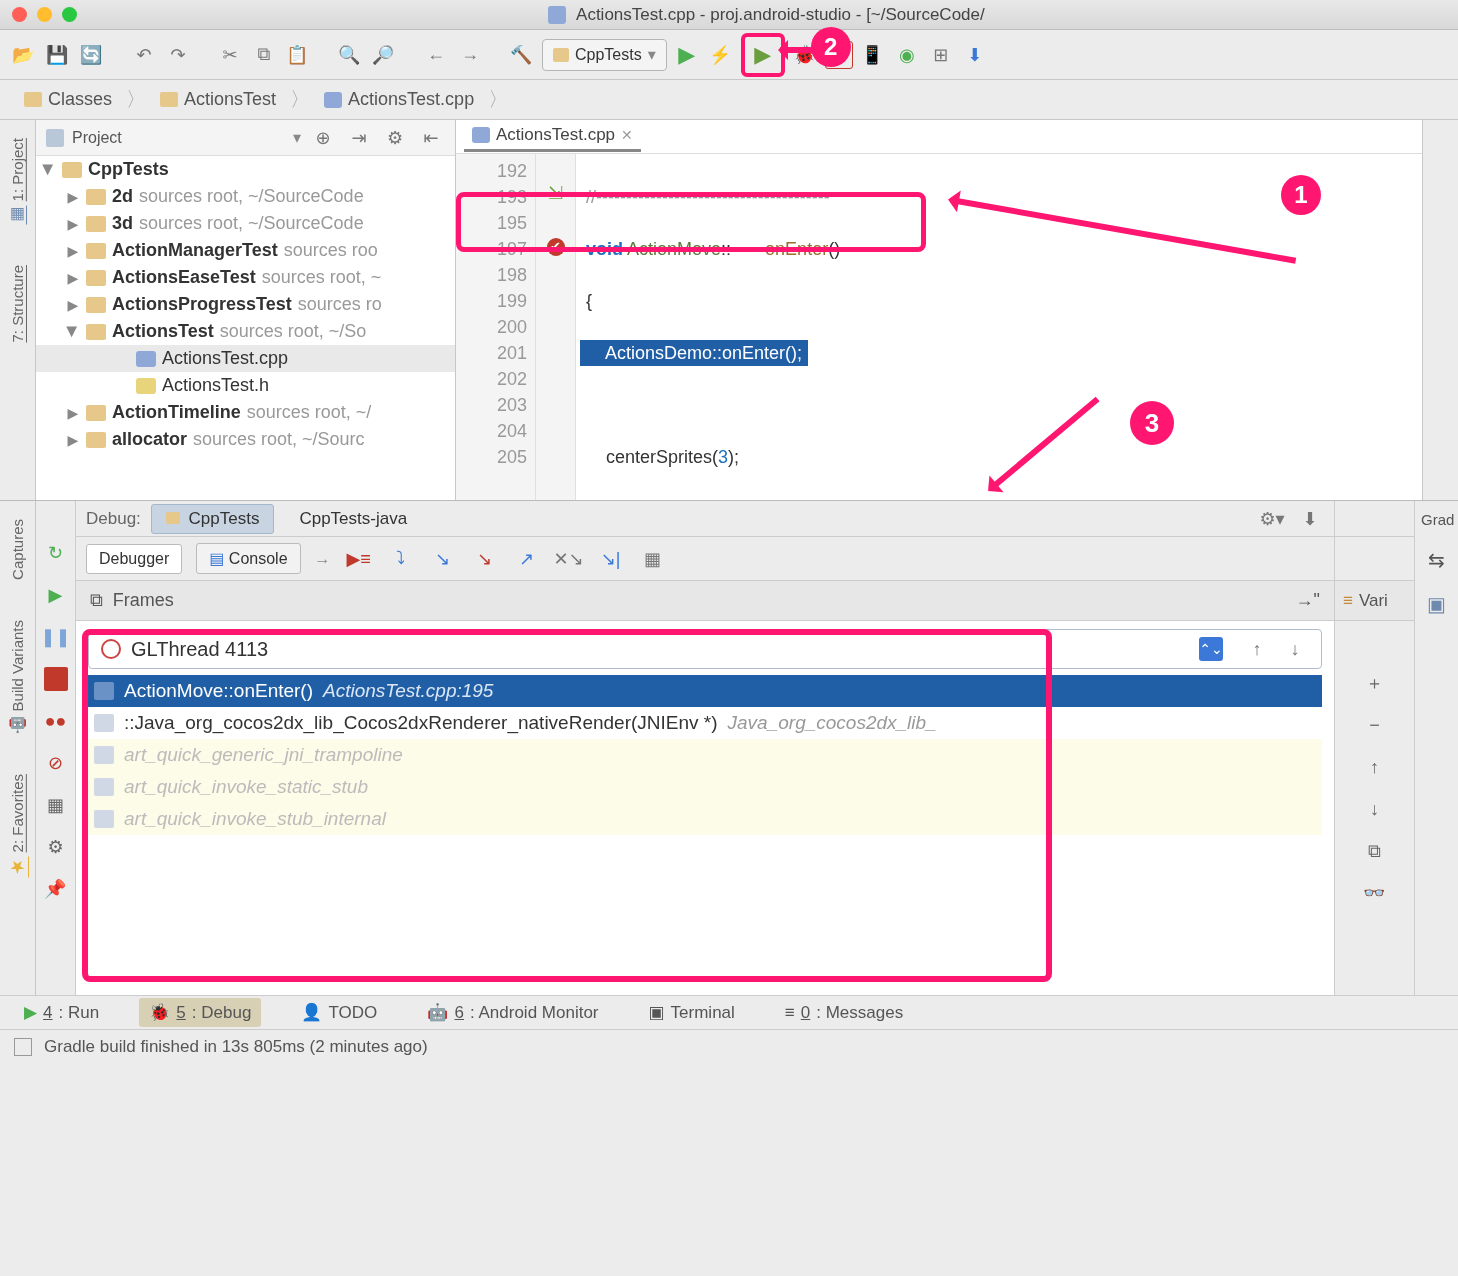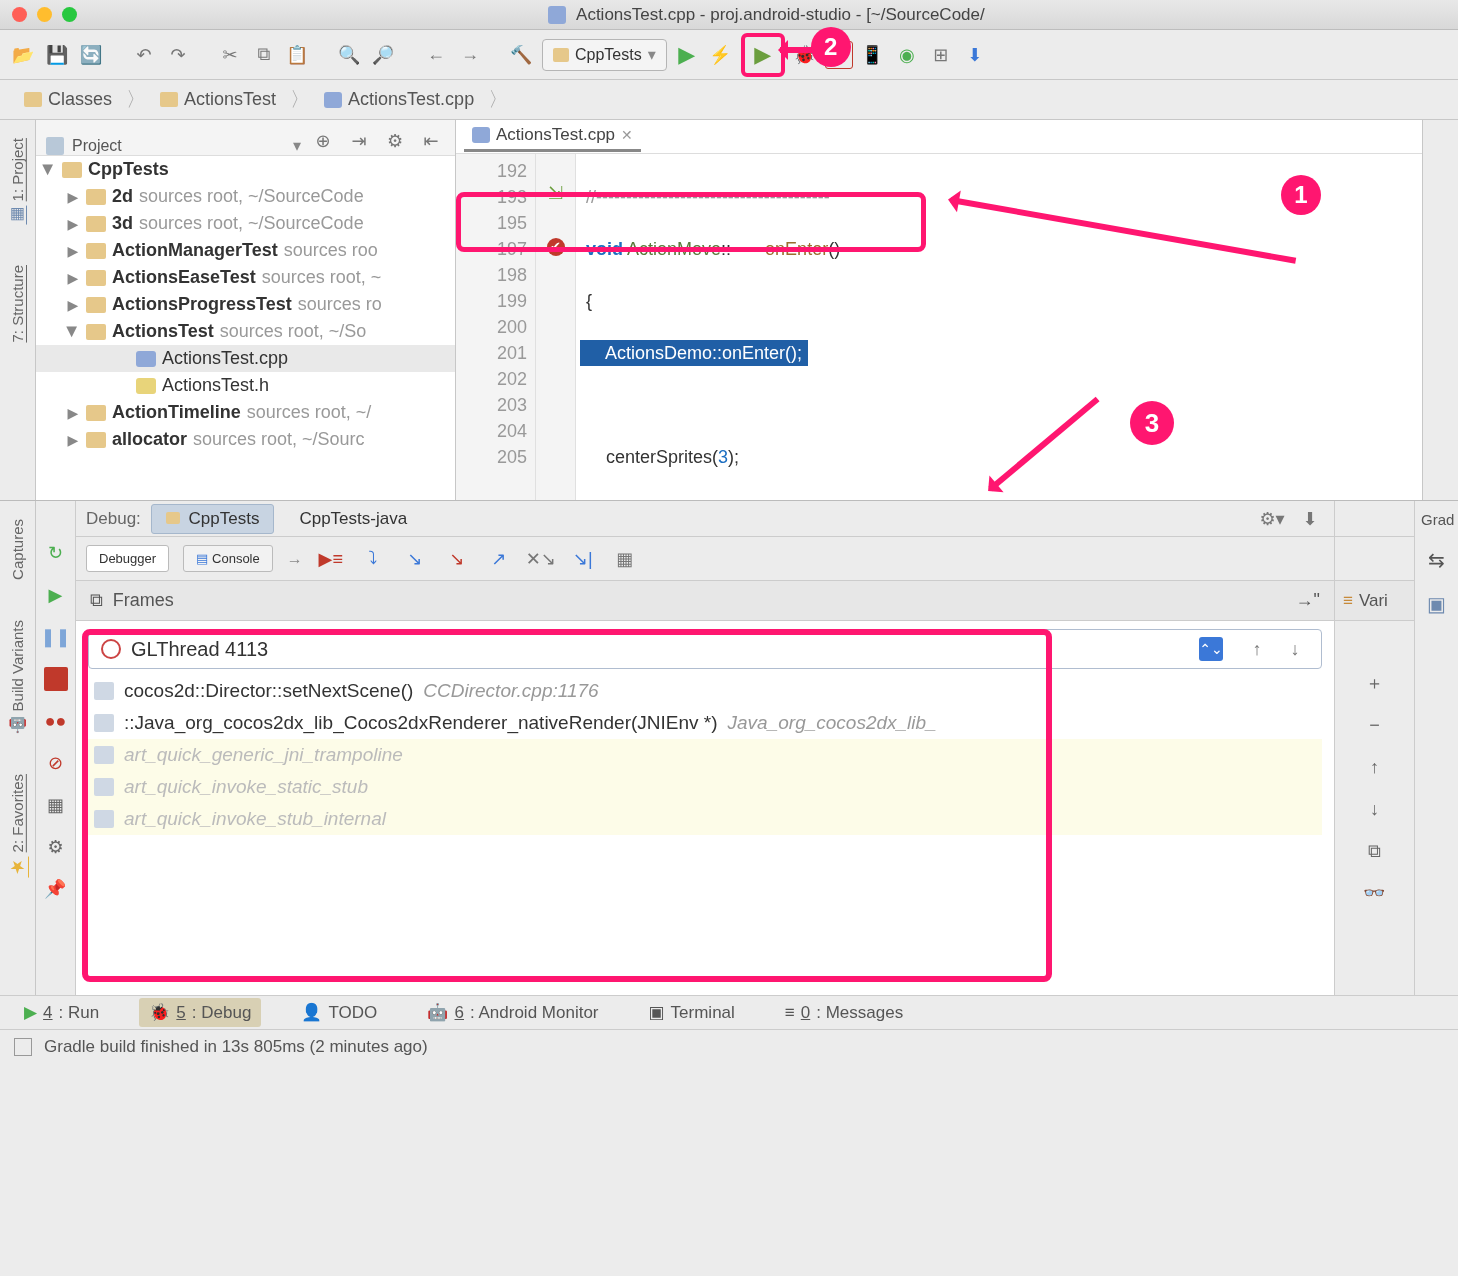--- a/index.html
+++ b/index.html
@@ -35,21 +35,21 @@
 .bc-cpp { width:18px; height:16px; background:#8fa8d8; border-radius:3px; display:inline-block; }
 .bc-sep { color:#aaa; font-size:20px; }
 
 
 .main-row { display:flex; height:380px; }
 .side-tab { writing-mode:vertical-rl; transform:rotate(180deg); font-size:15px; color:#666; padding:8px 4px; white-space:nowrap;}
 .side-tab.underlined span { text-decoration:underline; }
 
 
 .project-panel { width:420px; background:#fff; border-right:1px solid #c7c7c7; display:flex; flex-direction:column; }
-.pp-header { height:36px; display:flex; align-items:flex-end; padding:0 10px; gap:8px; border-bottom:1px solid #ddd; background:#f4f4f4; }
+.pp-header { height:36px; display:flex; align-items:center; padding:0 10px; gap:8px; border-bottom:1px solid #ddd; background:#f4f4f4; }
 .pp-header .ico { width:18px; height:18px; background:#b8c8d8; display:inline-block; border-radius:2px; }
 .pp-header .sel { flex:1; font-size:16px; color:#555; }
 .pp-tree { flex:1; overflow:hidden; font-size:18px; }
 .tree-row { display:flex; align-items:center; gap:6px; padding:3px 6px; white-space:nowrap; }
 .tr-arrow { width:14px; color:#888; font-size:14px; display:inline-block; text-align:center; }
 .tr-arrow.open { transform:rotate(90deg); }
 .tr-folder { width:20px; height:16px; background:#e6c88a; border-radius:2px; display:inline-block; }
 .tr-cpp { width:20px; height:16px; background:#8fa8d8; border-radius:3px; display:inline-block; }
 .tr-h { width:20px; height:16px; background:#e8d47a; border-radius:3px; display:inline-block; }
 .tr-name { font-weight:600; color:#333; }
@@ -92,21 +92,21 @@
 .debug-area { border-top:1px solid #bbb; background:#ececec; display:flex; height:495px; }
 .debug-left-tools { width:40px; background:#ececec; border-right:1px solid #ccc; display:flex; flex-direction:column; align-items:center; gap:18px; padding-top:40px;}
 .dlt-ico { width:24px; height:24px; display:flex; align-items:center; justify-content:center; font-size:18px; color:#666;}
 .dlt-green{color:#4caf50;} .dlt-red{color:#c0392b;background:#c0392b;border-radius:2px;} .dlt-pause{color:#7ea6d8;}
 .debug-main { flex:1; display:flex; flex-direction:column; position:relative;}
 .dm-tabs { height:36px; display:flex; align-items:center; border-bottom:1px solid #ccc; padding:0 10px; gap:10px; }
 .dm-label { color:#666; font-size:17px; }
 .dm-tab { padding:4px 14px; border:1px solid transparent; border-radius:3px; font-size:17px; }
 .dm-tab.active { background:#c8d4e2; border-color:#a5b7cc; }
 .dm-row2 { height:44px; display:flex; align-items:center; border-bottom:1px solid #ccc; padding:0 10px; gap:14px; }
-.dm-sub { padding:5px 12px; border:1px solid #bbb; border-radius:3px; background:#f2f2f2; font-size:13px;}
+.dm-sub { padding:5px 12px; border:1px solid #bbb; border-radius:3px; background:#f2f2f2; font-size:16px;}
 .dm-sub.active{background:#fff;}
 .frames-hdr { height:40px; display:flex; align-items:center; padding:0 14px; gap:10px; background:#e7e7e7; border-bottom:1px solid #ccc; font-size:18px; color:#555;}
 .frames-body { flex:1; background:#fff; padding:8px 12px; position:relative;}
 .thread-select { width:100%; height:40px; border:1px solid #b0bdd0; border-radius:4px; display:flex; align-items:center; padding:0 12px; gap:10px; font-size:20px; }
 .thread-select .th-ico { width:20px; height:20px; background:#fff; border:2px solid #c44; border-radius:50%;}
 .thread-select .chev { margin-left:auto; width:24px; height:24px; background:#3b78d8; border-radius:3px; color:#fff; display:flex; align-items:center; justify-content:center; font-size:14px;}
 .frame-list { margin-top:6px; font-size:19px; }
 .frame-row { display:flex; align-items:center; gap:10px; padding:5px 6px; }
 .frame-row.sel { background:#205fa6; color:#fff; }
 .frame-row .f-ico { width:20px; height:18px; display:inline-block; background:#cfd8e4; border-radius:2px; flex-shrink:0;}
@@ -412,24 +412,24 @@
     </div>
     <div class="frames-body">
       <div class="thread-select">
         <span class="th-ico"></span>
         <span>GLThread 4113</span>
         <span class="chev">⌃⌄</span>
         <span class="t-ico" style="margin-left:10px">↑</span>
         <span class="t-ico">↓</span>
       </div>
       <div class="frame-list" id="frame-list">
-          <div class="frame-row">
+          <div class="frame-row sel">
             <span class="f-ico"></span>
-            <span>cocos2d::Director::setNextScene()</span> 
-            <span class="frame-loc">CCDirector.cpp:1176</span>
+            <span>ActionMove::onEnter()</span> 
+            <span class="frame-loc">ActionsTest.cpp:195</span>
           </div>
           <div class="frame-row">
             <span class="f-ico"></span>
             <span>::Java_org_cocos2dx_lib_Cocos2dxRenderer_nativeRender(JNIEnv *)</span> 
             <span class="frame-loc">Java_org_cocos2dx_lib_</span>
           </div>
           <div class="frame-row dim">
             <span class="f-ico"></span>
             <span>art_quick_generic_jni_trampoline</span>
           </div>

